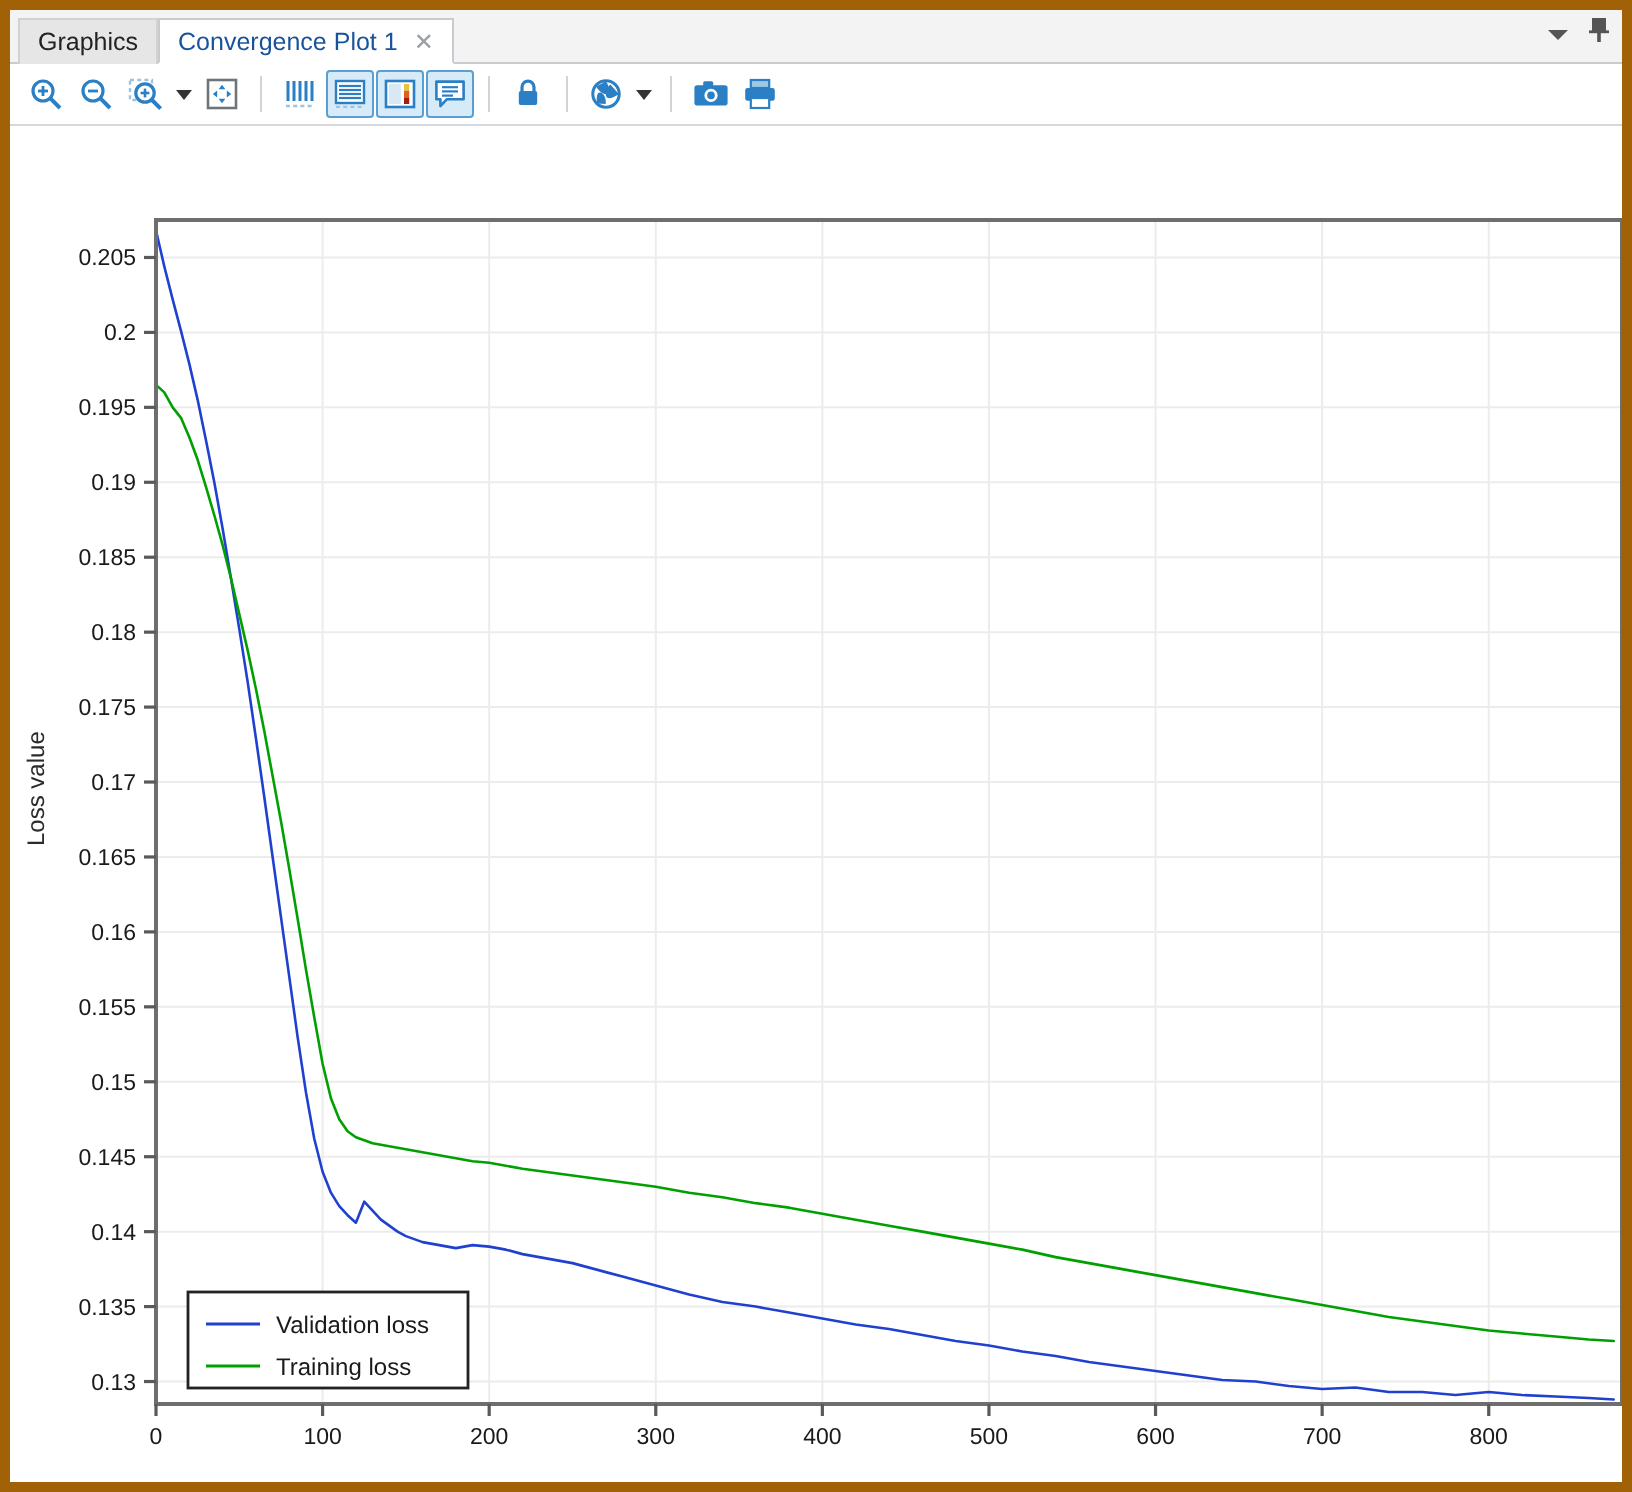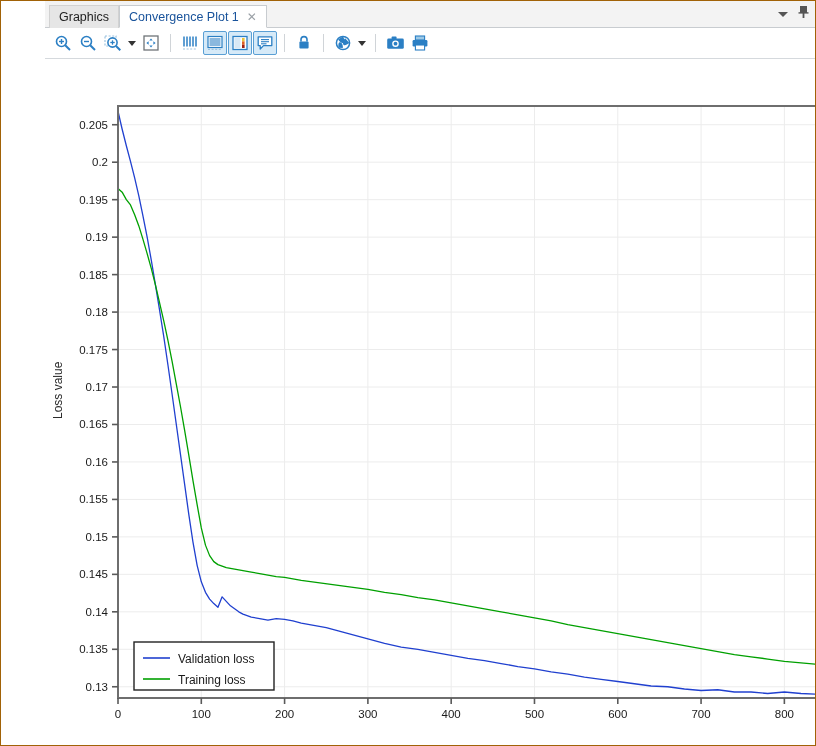--- a/index.html
+++ b/index.html
@@ -8,23 +8,22 @@
     width: 816px; height: 746px;
     background: #ffffff;
     font-family: "Liberation Sans", sans-serif;
     overflow: hidden;
   }
 
   #app {
     position: relative;
     width: 816px; height: 746px;
     background: #ffffff;
-    border: 1px solid #a16207;
+    border: 5px solid #a16207;
     overflow: hidden;
-    padding-left: 44px;
   }
 
   
   .tabbar {
     position: relative;
     height: 27px;
     background: #f3f3f3;
     border-bottom: 1px solid #c8ccd0;
     display: flex;
     align-items: flex-end;

